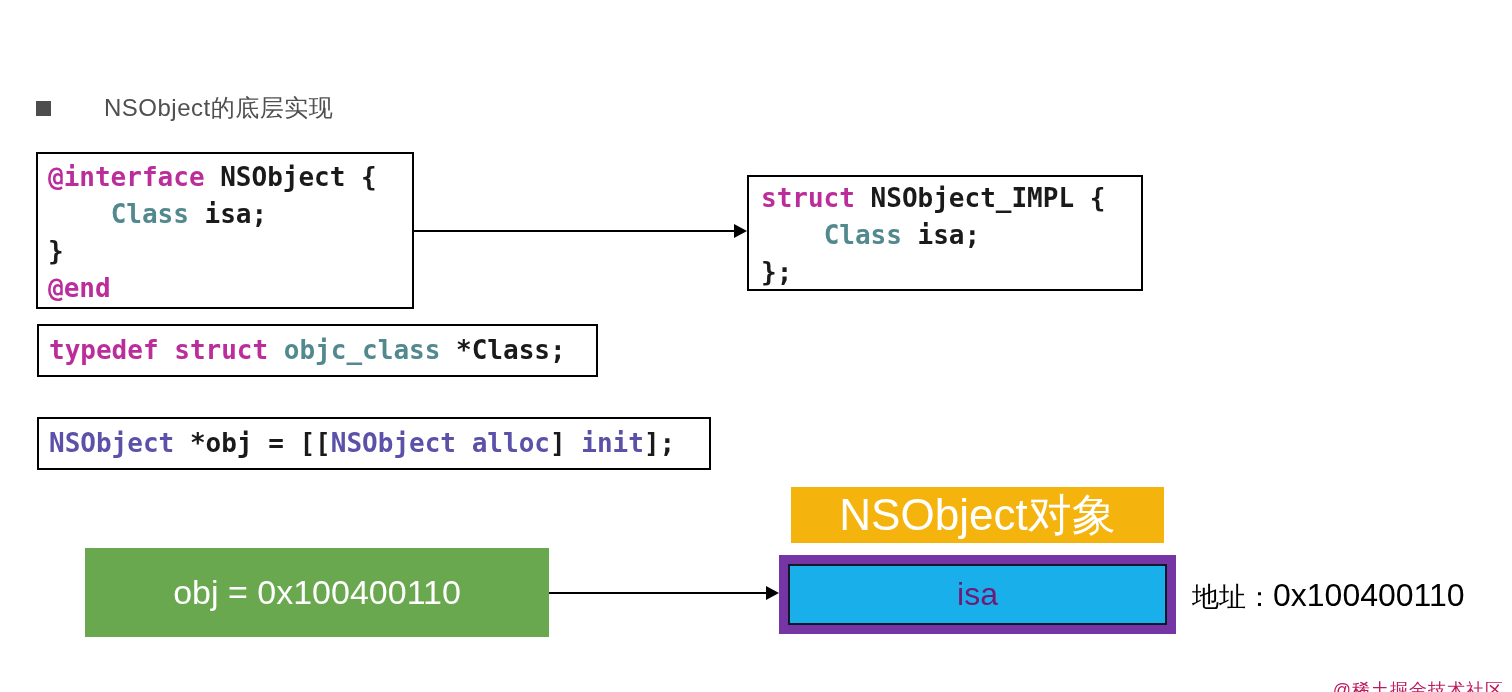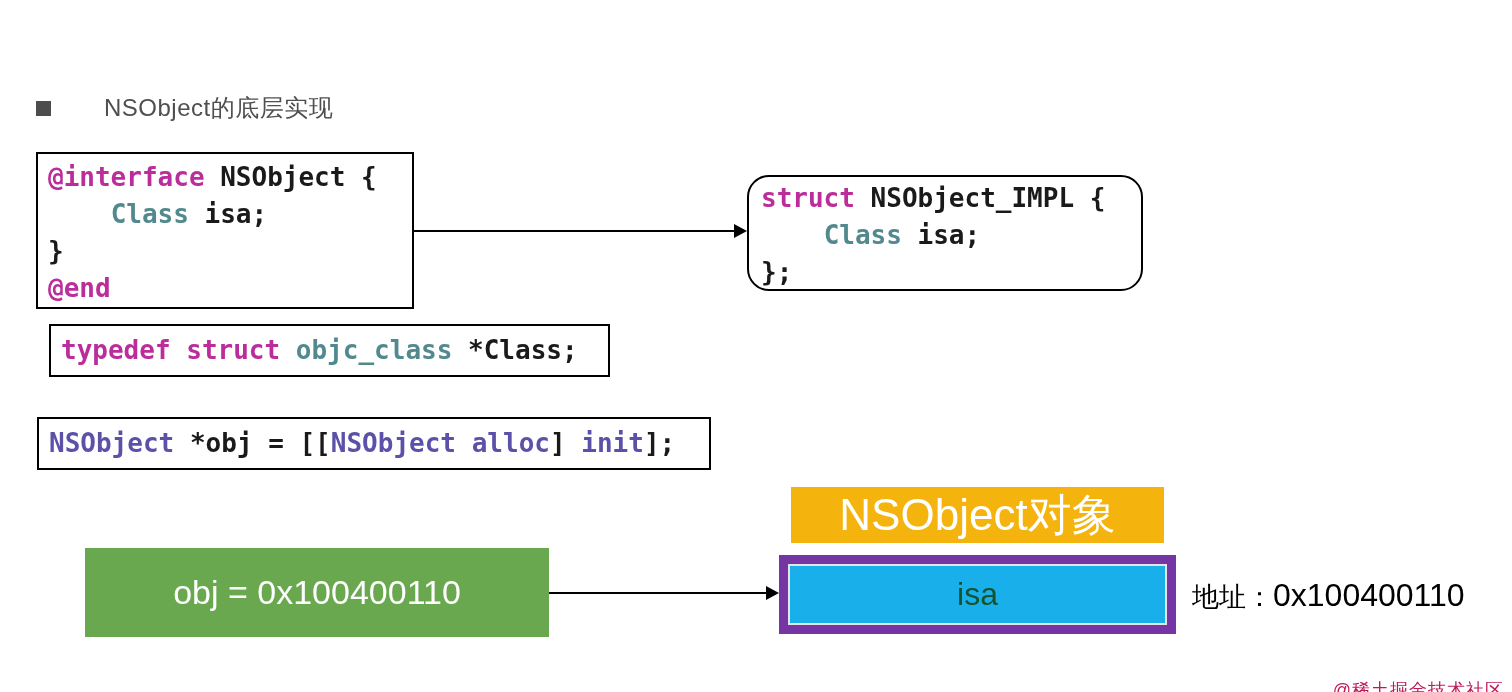--- a/index.html
+++ b/index.html
@@ -23,22 +23,22 @@
     border: 2px solid #000000;
     background: #ffffff;
     font-family: "DejaVu Sans Mono", monospace;
     font-size: 26px;
     font-weight: bold;
     box-sizing: border-box;
     white-space: pre;
   }
   .code-line { line-height: 37px; }
   .box-interface { padding: 5px 0 0 10px; }
-  .box-struct    { padding: 3px 0 0 12px; border-radius: 22px; }
-  .box-typedef   { padding: 0 8px 0 10px; margin-left: 12px; }
+  .box-struct    { padding: 3px 0 0 12px; }
+  .box-typedef   { padding: 0 8px 0 10px; }
   .box-typedef .code-line { line-height: 49px; }
   .box-alloc     { padding: 0 0 0 10px; }
   .box-alloc .code-line { line-height: 49px; }
 
   
   .arrow { position: absolute; height: 14px; }
   .arrow-line {
     position: absolute; left: 0; right: 11px; top: 6px;
     height: 2px; background: #000000;
   }
@@ -60,22 +60,22 @@
   .object-label { font-size: 44px; }
   .pointer-box  { font-size: 34px; }
   .isa-outer {
     position: absolute;
     box-sizing: border-box;
     padding: 9px;
   }
   .isa-cell {
     width: 100%; height: 100%;
     display: flex; align-items: center; justify-content: center;
-    color: #14532d; font-size: 32px;
-    border: 2px solid #e5e5e5;
+    color: #701a75; font-size: 32px;
+    border: 2px solid #0f172a;
     box-sizing: border-box;
   }
 
   
   .address-row {
     position: absolute;
     display: flex; align-items: baseline;
     color: #000000;
     white-space: nowrap;
   }

